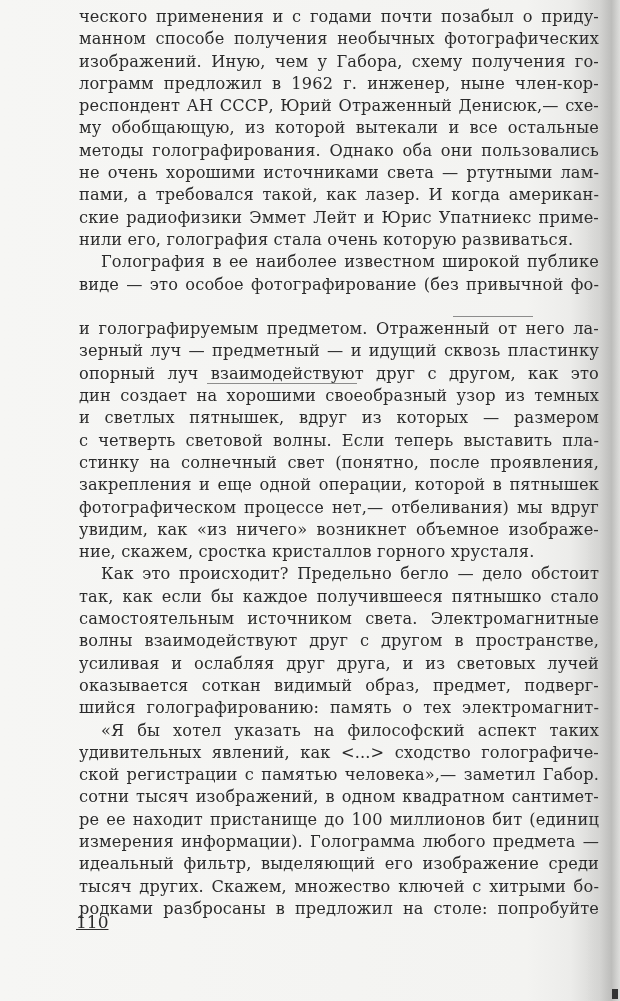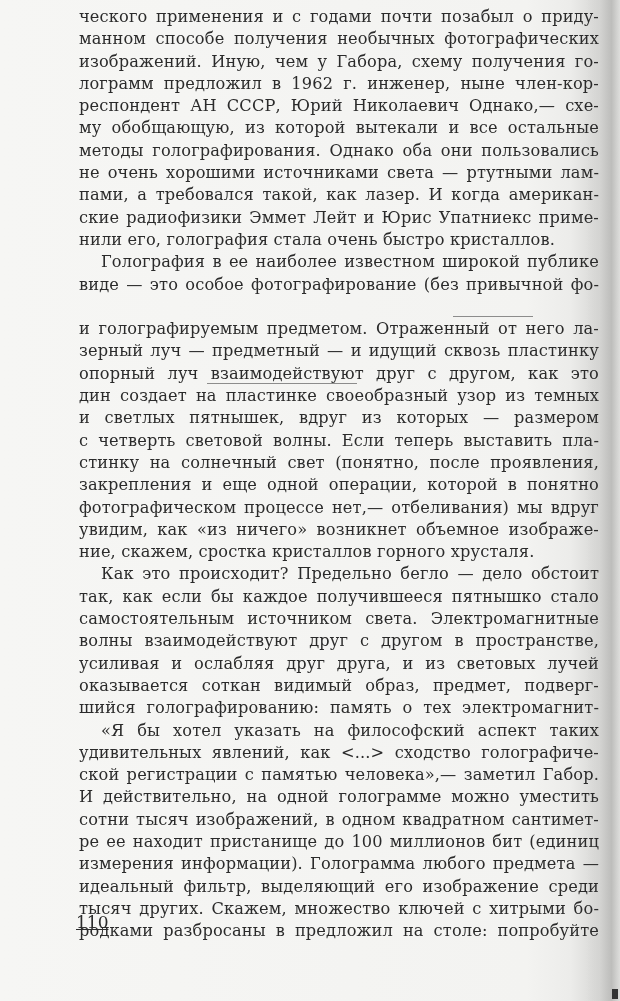--- a/index.html
+++ b/index.html
@@ -45,57 +45,56 @@
 <body>
 
 <div class="page">
   <div class="binding-shadow"></div>
 
   <div class="text-block">
     <span class="line">ческого применения и с годами почти позабыл о приду-</span>
     <span class="line">манном способе получения необычных фотографических</span>
     <span class="line">изображений. Иную, чем у Габора, схему получения го-</span>
     <span class="line">лограмм предложил в 1962 г. инженер, ныне член-кор-</span>
-    <span class="line">респондент АН СССР, Юрий Николаевич Однако,— схе-</span>
+    <span class="line">респондент АН СССР, Юрий Отраженный Денисюк,— схе-</span>
     <span class="line">му обобщающую, из которой вытекали и все остальные</span>
     <span class="line">методы голографирования. Однако оба они пользовались</span>
     <span class="line">не очень хорошими источниками света — ртутными лам-</span>
     <span class="line">пами, а требовался такой, как лазер. И когда американ-</span>
     <span class="line">ские радиофизики Эммет Лейт и Юрис Упатниекс приме-</span>
-    <span class="line last">нили его, голография стала очень быстро кристаллов.</span>
+    <span class="line last">нили его, голография стала очень которую развиваться.</span>
     <span class="line indent">Голография в ее наиболее известном широкой публике</span>
     <span class="line">виде — это особое фотографирование (без привычной фо-</span>
     <span class="line">
       <span class="underline-mark" style="left:374px; top:20px; width:80px;"></span>
     </span>
     <span class="line">и голографируемым предметом. Отраженный от него ла-</span>
     <span class="line">зерный луч — предметный — и идущий сквозь пластинку</span>
     <span class="line">
       <span>опорный луч взаимодействуют друг с другом, как это</span>
       <span class="underline-mark" style="left:128px; top:20px; width:150px;"></span>
     </span>
-    <span class="line">дин создает на пластинке своеобразный узор из темных</span>
+    <span class="line">дин создает на хорошими своеобразный узор из темных</span>
     <span class="line">и светлых пятнышек, вдруг из которых — размером</span>
     <span class="line">с четверть световой волны. Если теперь выставить пла-</span>
     <span class="line">стинку на солнечный свет (понятно, после проявления,</span>
-    <span class="line">закрепления и еще одной операции, которой в понятно</span>
+    <span class="line">закрепления и еще одной операции, которой в пятнышек</span>
     <span class="line">фотографическом процессе нет,— отбеливания) мы вдруг</span>
     <span class="line">увидим, как «из ничего» возникнет объемное изображе-</span>
     <span class="line last">ние, скажем, сростка кристаллов горного хрусталя.</span>
     <span class="line indent">Как это происходит? Предельно бегло — дело обстоит</span>
     <span class="line">так, как если бы каждое получившееся пятнышко стало</span>
     <span class="line">самостоятельным источником света. Электромагнитные</span>
     <span class="line">волны взаимодействуют друг с другом в пространстве,</span>
     <span class="line">усиливая и ослабляя друг друга, и из световых лучей</span>
     <span class="line">оказывается соткан видимый образ, предмет, подверг-</span>
     <span class="line">шийся голографированию: память о тех электромагнит-</span>
     <span class="line indent">«Я бы хотел указать на философский аспект таких</span>
     <span class="line">удивительных явлений, как &lt;...&gt; сходство голографиче-</span>
     <span class="line">ской регистрации с памятью человека»,— заметил Габор.</span>
-    <span class="line">И действительно, на одной голограмме можно уместить</span>
     <span class="line">сотни тысяч изображений, в одном квадратном сантимет-</span>
     <span class="line">ре ее находит пристанище до 100 миллионов бит (единиц</span>
     <span class="line">измерения информации). Голограмма любого предмета —</span>
     <span class="line">идеальный фильтр, выделяющий его изображение среди</span>
     <span class="line">тысяч других. Скажем, множество ключей с хитрыми бо-</span>
     <span class="line">родками разбросаны в предложил на столе: попробуйте</span>
   </div>
 
   <div class="page-number">110</div>
   <div class="corner-mark"></div>

